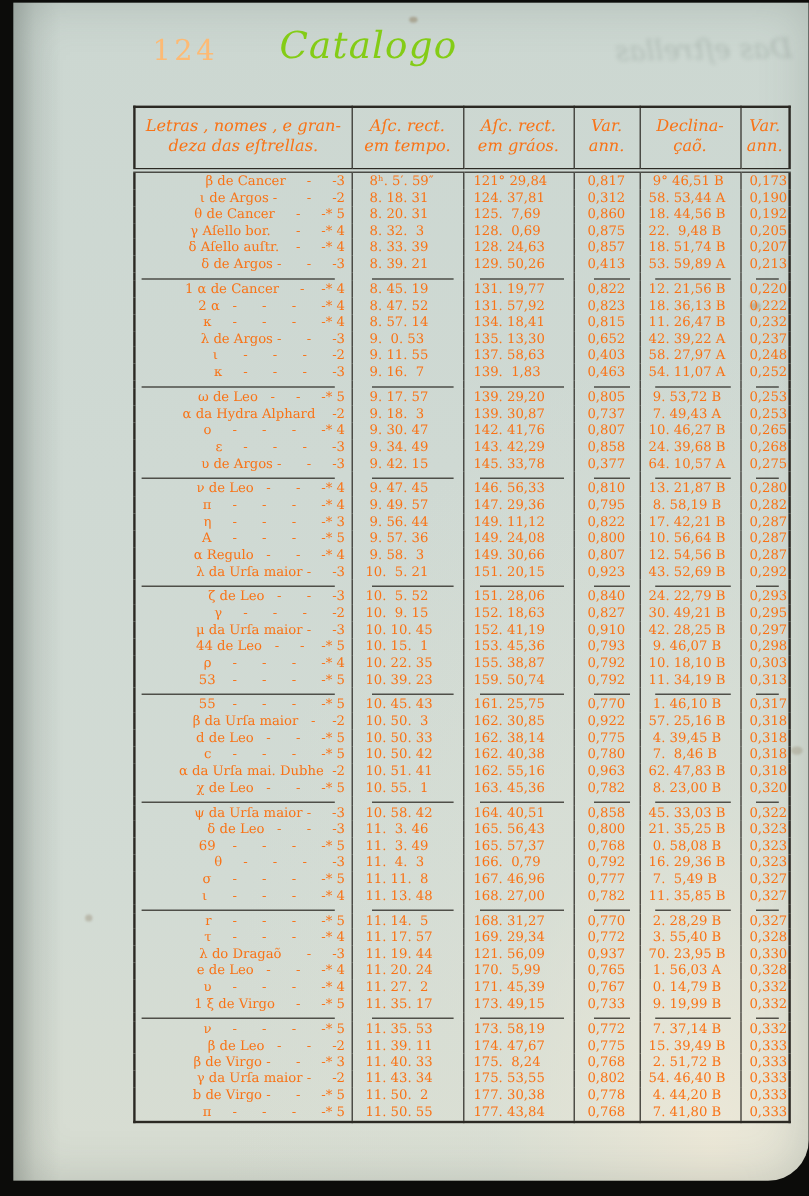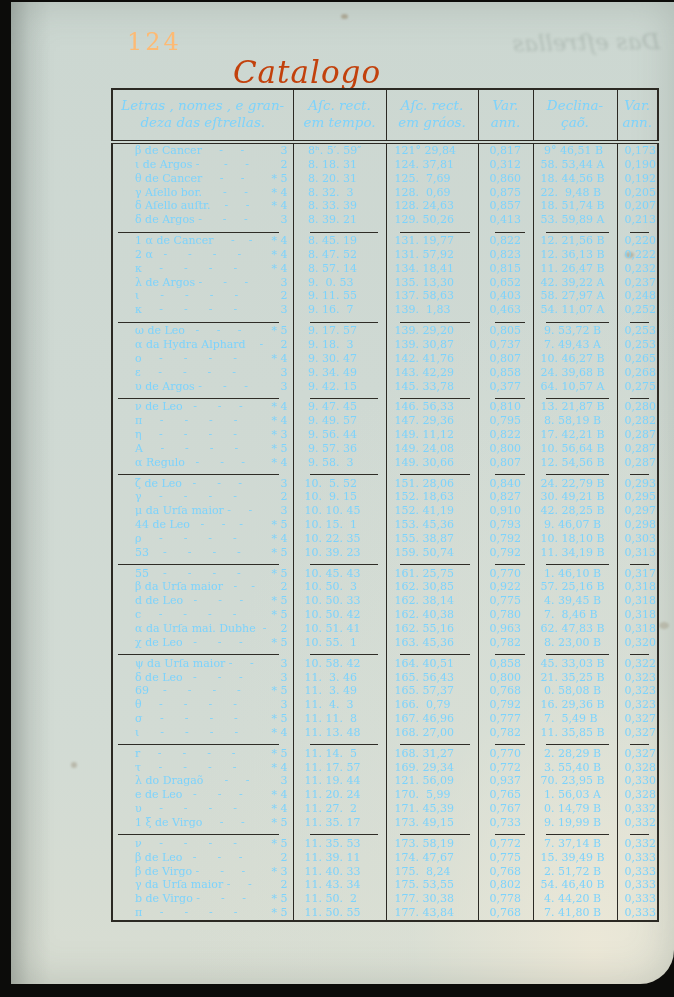--- a/index.html
+++ b/index.html
@@ -16,55 +16,55 @@
       linear-gradient(180deg,#ccd7d1 0%,#cfd9d3 40%,#d2dbd4 75%,#d8ddd2 100%);
     border-bottom-right-radius:34px;
     box-shadow: inset 0 0 40px rgba(90,105,95,.25);
   }
   .ink{color:#33302a;}
   .page-number{
     position:absolute;left:127px;top:28px;font-size:24px;letter-spacing:3px;color:#fdba74;
   }
   .title{
     position:absolute;left:0;right:60px;top:20px;text-align:center;
-    font-style:italic;font-size:31px;letter-spacing:1px;color:#c2410c;margin-top:34px;
+    font-style:italic;font-size:31px;letter-spacing:1px;color:#84cc16;
   }
   .ghost{
     position:absolute;left:430px;top:30px;width:230px;
     transform:scaleX(-1) rotate(1deg);
     filter:blur(1.6px);opacity:.20;
     font-style:italic;font-size:23px;color:#46564c;white-space:nowrap;
     pointer-events:none;
   }
   .spot{position:absolute;border-radius:50%;filter:blur(1px);}
   .spot1{left:330px;top:12px;width:7px;height:5px;background:rgba(120,90,50,.35);}
   .spot2{left:614px;top:250px;width:9px;height:6px;background:rgba(120,95,55,.28);}
   .spot3{left:60px;top:760px;width:6px;height:6px;background:rgba(110,85,50,.25);}
   .spot4{left:648px;top:620px;width:10px;height:7px;background:rgba(115,90,55,.22);}
 
   table.catalog{
     position:absolute;left:111px;top:88px;width:546px;
     border-collapse:collapse;table-layout:fixed;
-    color:#7dd3fc;
+    color:#f97316;
   }
   table.catalog{border:2.2px solid #2b2923;}
   col.w1{width:181px;} col.w2{width:93px;} col.w3{width:92px;}
   col.w4{width:55px;} col.w5{width:84px;} col.w6{width:41px;}
   th{
     font-weight:normal;font-style:italic;font-size:13.5px;line-height:17px;
     text-align:center;vertical-align:middle;padding:7px 0 9px 0;
     border-bottom:4px double #2b2923;
   }
   th,td{overflow:hidden;}
   .bl{border-left:1.6px solid #2b2923;}
   td{
     font-size:11px;line-height:13.85px;height:13.85px;
     white-space:pre;padding:0;vertical-align:middle;
   }
-  td.c1 .nmwrap{display:flex;justify-content:space-between;padding:0 5px 0 22px;}
+  td.c1 .nmwrap{display:flex;justify-content:flex-end;padding:0 5px 0 22px;}
   .nm{white-space:pre;}
   .mg{white-space:pre;}
   td.c2{padding-left:11px;}
   td.c3{padding-left:8px;}
   td.c4{padding-left:11px;}
   td.c5{padding-left:7px;}
   td.c6{padding-left:7px;}
   tr.sep td{height:7px;line-height:0;}
   .sepline{height:0;border-top:1.9px solid #2e2c26;margin:3px 8px 0 5px;}
   tr.sep td.c1 .sepline{margin:3px 14px 0 5px;}
@@ -183,21 +183,21 @@
         <td class="c3 bl">131. 19,77</td>
         <td class="c4 bl">0,822</td>
         <td class="c5 bl">12. 21,56 B</td>
         <td class="c6 bl">0,220</td>
       </tr>
       <tr>
         <td class="c1"><div class="nmwrap"><span class="nm">2 α   -      -      -      -</span><span class="mg">* 4</span></div></td>
         <td class="c2 bl"> 8. 47. 52</td>
         <td class="c3 bl">131. 57,92</td>
         <td class="c4 bl">0,823</td>
-        <td class="c5 bl">12. 36,13 B</td>
+        <td class="c5 bl">18. 36,13 B</td>
         <td class="c6 bl">0,222</td>
       </tr>
       <tr>
         <td class="c1"><div class="nmwrap"><span class="nm">κ     -      -      -      -</span><span class="mg">* 4</span></div></td>
         <td class="c2 bl"> 8. 57. 14</td>
         <td class="c3 bl">134. 18,41</td>
         <td class="c4 bl">0,815</td>
         <td class="c5 bl">11. 26,47 B</td>
         <td class="c6 bl">0,232</td>
       </tr>
@@ -314,20 +314,28 @@
         <td class="c6 bl">0,287</td>
       </tr>
       <tr>
         <td class="c1"><div class="nmwrap"><span class="nm">α Regulo   -      -     -</span><span class="mg">* 4</span></div></td>
         <td class="c2 bl"> 9. 58.  3</td>
         <td class="c3 bl">149. 30,66</td>
         <td class="c4 bl">0,807</td>
         <td class="c5 bl">12. 54,56 B</td>
         <td class="c6 bl">0,287</td>
       </tr>
+      <tr>
+        <td class="c1"><div class="nmwrap"><span class="nm">λ da Urſa maior -     -</span><span class="mg">3</span></div></td>
+        <td class="c2 bl">10.  5. 21</td>
+        <td class="c3 bl">151. 20,15</td>
+        <td class="c4 bl">0,923</td>
+        <td class="c5 bl">43. 52,69 B</td>
+        <td class="c6 bl">0,292</td>
+      </tr>
       <tr class="sep">
         <td class="c1"><div class="sepline"></div></td>
         <td class="c2 bl"><div class="sepline"></div></td>
         <td class="c3 bl"><div class="sepline"></div></td>
         <td class="c4 bl"><div class="sepline"></div></td>
         <td class="c5 bl"><div class="sepline"></div></td>
         <td class="c6 bl"><div class="sepline"></div></td>
       </tr>
       <tr>
         <td class="c1"><div class="nmwrap"><span class="nm">ζ de Leo   -      -     -</span><span class="mg">3</span></div></td>

